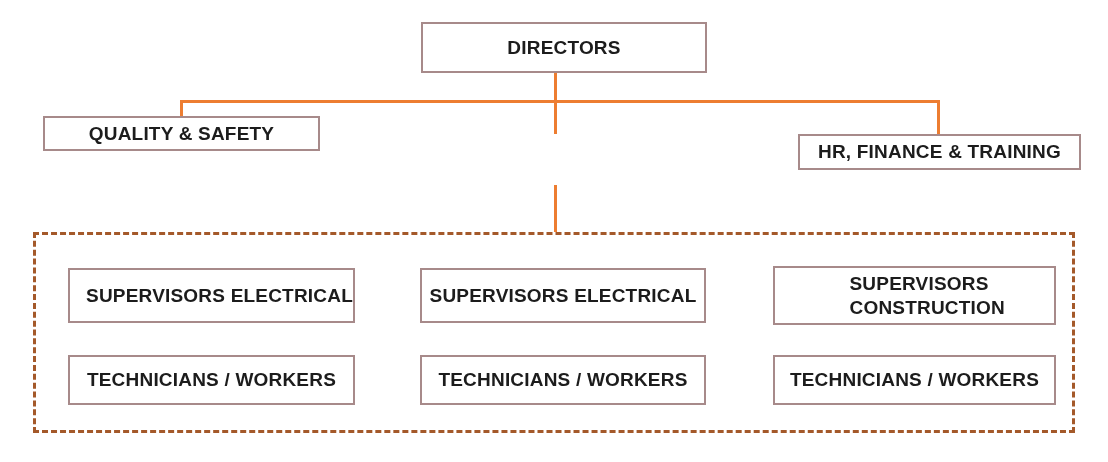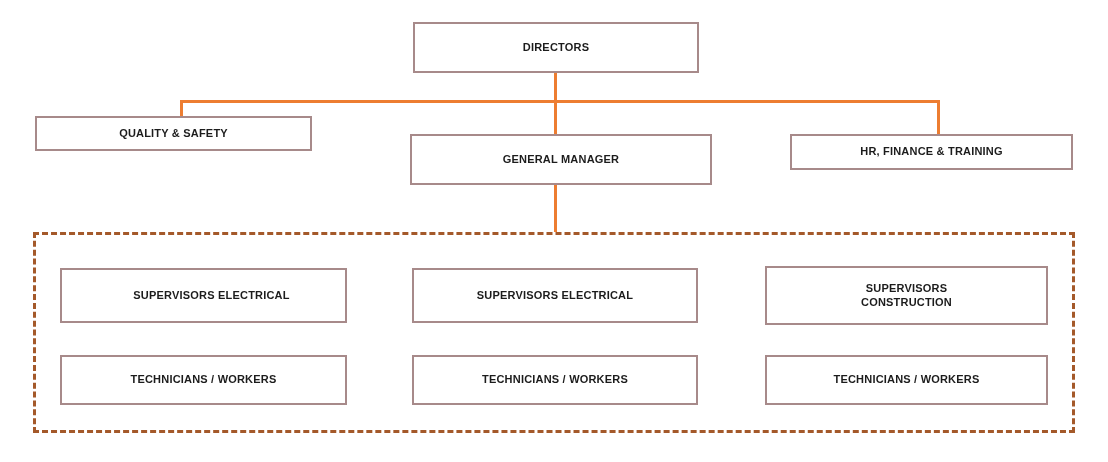--- a/index.html
+++ b/index.html
@@ -21,24 +21,25 @@
   .node {
     position: absolute;
     box-sizing: border-box;
     border: 2px solid var(--box-border);
     background: #fff;
     display: flex;
     align-items: center;
     justify-content: center;
     text-align: center;
     font-weight: 700;
-    font-size: 11px;
+    font-size: 19px;
     line-height: 1.25;
     color: var(--text);
     letter-spacing: 0.2px;
+    margin-left: 8px;
   }
   .node span { display: inline-block; }
   .node.wrap-label span { max-width: 130px; }
   .conn {
     position: absolute;
     background: var(--connector);
   }
   .dashed-group {
     position: absolute;
     box-sizing: border-box;
@@ -79,23 +80,20 @@
 
   <div class="dashed-group g-operations"></div>
 
   <div class="node n-directors">
     <span>DIRECTORS</span>
   </div>
 
   <div class="node n-quality">
     <span>QUALITY &amp; SAFETY</span>
   </div>
-  <div class="node n-gm">
-    <span>GENERAL MANAGER</span>
-  </div>
   <div class="node n-hr">
     <span>HR, FINANCE &amp; TRAINING</span>
   </div>
 
   <div class="node n-sup-el">
     <span>SUPERVISORS ELECTRICAL</span>
   </div>
   <div class="node n-sup-me">
     <span>SUPERVISORS ELECTRICAL</span>
   </div>

